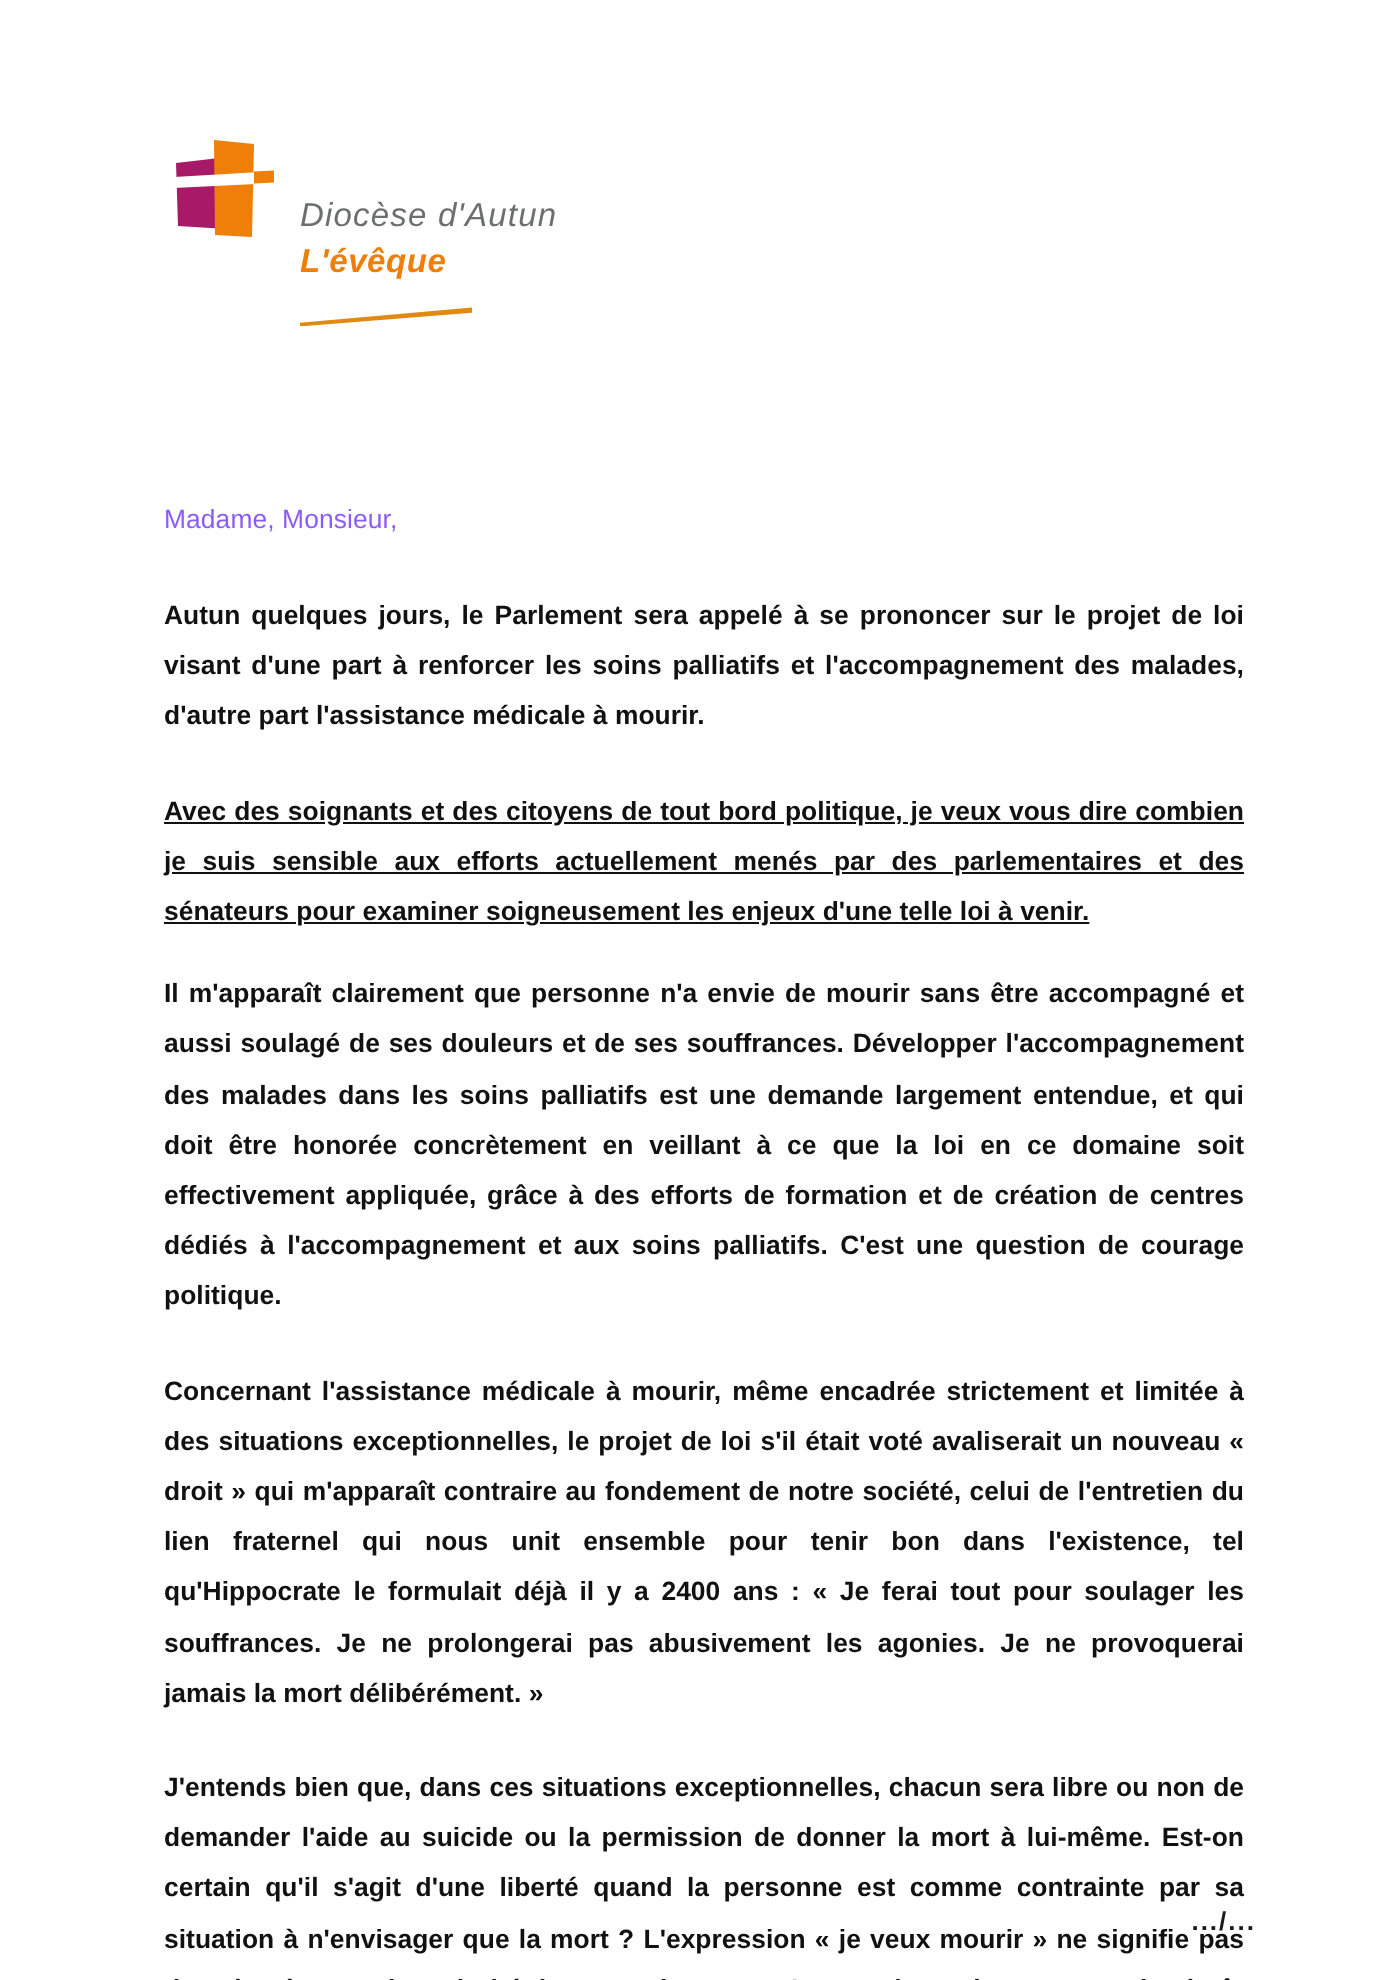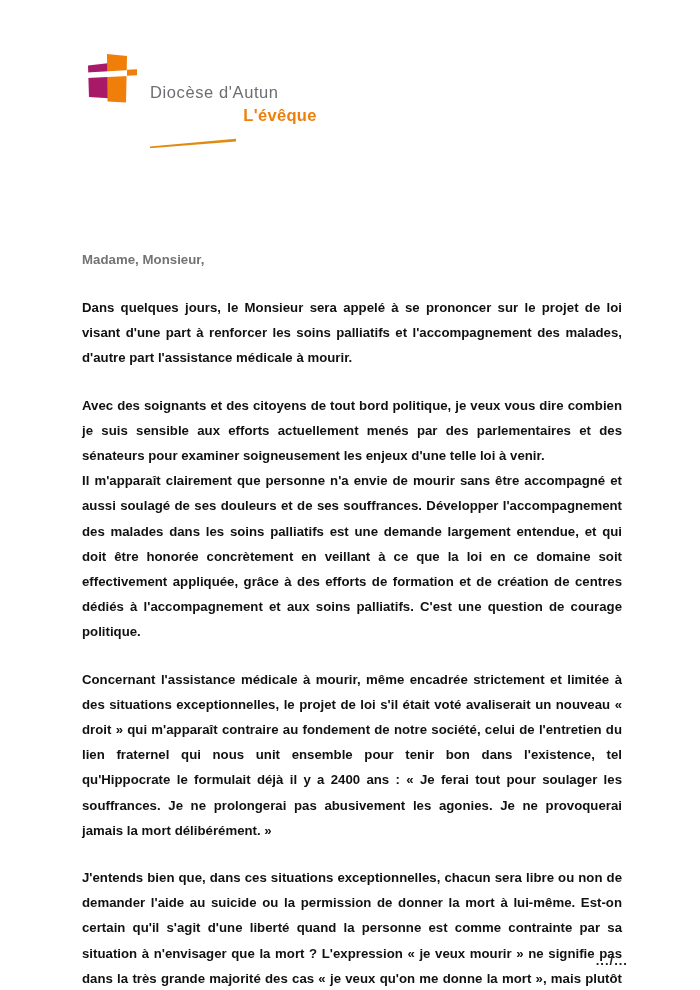--- a/index.html
+++ b/index.html
@@ -15,23 +15,24 @@
     background: #ffffff;
     overflow: hidden;
     font-family: "Liberation Sans", sans-serif;
     color: #111111;
   }
 
   
   .letterhead {
     position: absolute;
     left: 82px;
-    top: 50px;
+    top: 66px;
     width: 330px;
     height: 115px;
+    font-style: italic;
   }
   .logo-mark {
     position: absolute;
     left: 0;
     top: 0;
     width: 62px;
     height: 62px;
   }
   .logo-mark svg { display: block; }
 
@@ -49,21 +50,20 @@
     white-space: nowrap;
   }
   .logo-line2 {
     font-size: 16.5px;
     font-weight: bold;
     letter-spacing: 0.3px;
     color: #ef7f09;
     line-height: 1.15;
     margin-top: 4px;
     white-space: nowrap;
-    text-align: center;
   }
   .logo-rule {
     position: absolute;
     left: 68px;
     top: 84px;
     width: 86px;
     height: 10px;
     overflow: visible;
   }
 
@@ -93,23 +93,23 @@
 
   
   .body-copy {
     position: absolute;
     left: 82px;
     top: 252px;
     width: 540px;
   }
   .salutation {
     font-size: 13.2px;
-    font-weight: 700;
+    font-weight: 400;
     letter-spacing: 0.05px;
-    color: #737373;
+    color: #8b5cf6;
     margin: 0 0 28px 0;
   }
   .para {
     font-size: 13.2px;
     font-weight: 600;
     letter-spacing: 0.02px;
     line-height: 25.2px;
     text-align: justify;
     text-justify: inter-word;
     color: #111111;
@@ -157,22 +157,22 @@
       <svg width="90" height="10" viewBox="0 0 90 10" xmlns="http://www.w3.org/2000/svg">
         <polygon points="0,8.4 86,0.8 86,3.4 0,10.2" fill="#e08a12"></polygon>
       </svg>
     </div>
   </div>
 
 
 
   <div class="body-copy">
     <p class="salutation">Madame, Monsieur,</p>
-    <p class="para">Dans quelques jours, le Monsieur sera appelé à se prononcer sur le projet de loi visant d'une part à renforcer les soins palliatifs et l'accompagnement des malades, d'autre part l'assistance médicale à mourir.</p>
-    <p class="para" style="margin-bottom:0;">Avec des soignants et des citoyens de tout bord politique, je veux vous dire combien je suis sensible aux efforts actuellement menés par des parlementaires et des sénateurs pour examiner soigneusement les enjeux d'une telle loi à venir.</p>
+    <p class="para">Autun quelques jours, le Parlement sera appelé à se prononcer sur le projet de loi visant d'une part à renforcer les soins palliatifs et l'accompagnement des malades, d'autre part l'assistance médicale à mourir.</p>
+    <p class="para" style="margin-bottom:16px;text-decoration:underline;">Avec des soignants et des citoyens de tout bord politique, je veux vous dire combien je suis sensible aux efforts actuellement menés par des parlementaires et des sénateurs pour examiner soigneusement les enjeux d'une telle loi à venir.</p>
     <p class="para">Il m'apparaît clairement que personne n'a envie de mourir sans être accompagné et aussi soulagé de ses douleurs et de ses souffrances. Développer l'accompagnement des malades dans les soins palliatifs est une demande largement entendue, et qui doit être honorée concrètement en veillant à ce que la loi en ce domaine soit effectivement appliquée, grâce à des efforts de formation et de création de centres dédiés à l'accompagnement et aux soins palliatifs. C'est une question de courage politique.</p>
     <p class="para">Concernant l'assistance médicale à mourir, même encadrée strictement et limitée à des situations exceptionnelles, le projet de loi s'il était voté avaliserait un nouveau « droit » qui m'apparaît contraire au fondement de notre société, celui de l'entretien du lien fraternel qui nous unit ensemble pour tenir bon dans l'existence, tel qu'Hippocrate le formulait déjà il y a 2400 ans : « Je ferai tout pour soulager les souffrances. Je ne prolongerai pas abusivement les agonies. Je ne provoquerai jamais la mort délibérément. »</p>
     <p class="para">J'entends bien que, dans ces situations exceptionnelles, chacun sera libre ou non de demander l'aide au suicide ou la permission de donner la mort à lui-même. Est-on certain qu'il s'agit d'une liberté quand la personne est comme contrainte par sa situation à n'envisager que la mort ? L'expression « je veux mourir » ne signifie pas dans la très grande majorité des cas « je veux qu'on me donne la mort », mais plutôt « je ne veux pas souffrir ». Cette expression est un appel aux soignants afin qu'ils soignent le mieux possible pour que la douleur soit apaisée, quitte à choisir la sédation profonde et continue maintenue jusqu'au décès. Cette sédation ne consiste pas à arrêter une existence mais à faire cesser une conscience ; elle ne vise pas à donner la mort mais à apaiser toute douleur en laissant la maladie progresser jusqu'à ce que la mort vienne.</p>
   </div>
 
   <div class="page-continuation">.../...</div>
 
 </div>
 
 </body></html>

